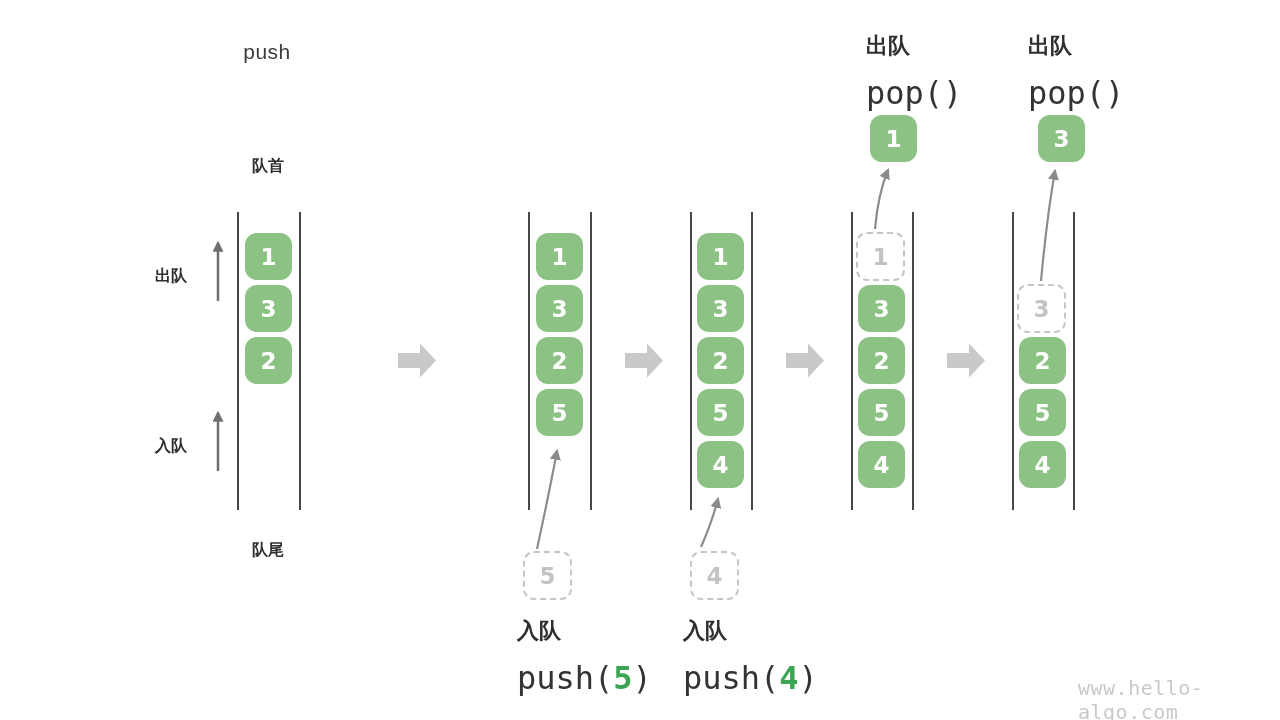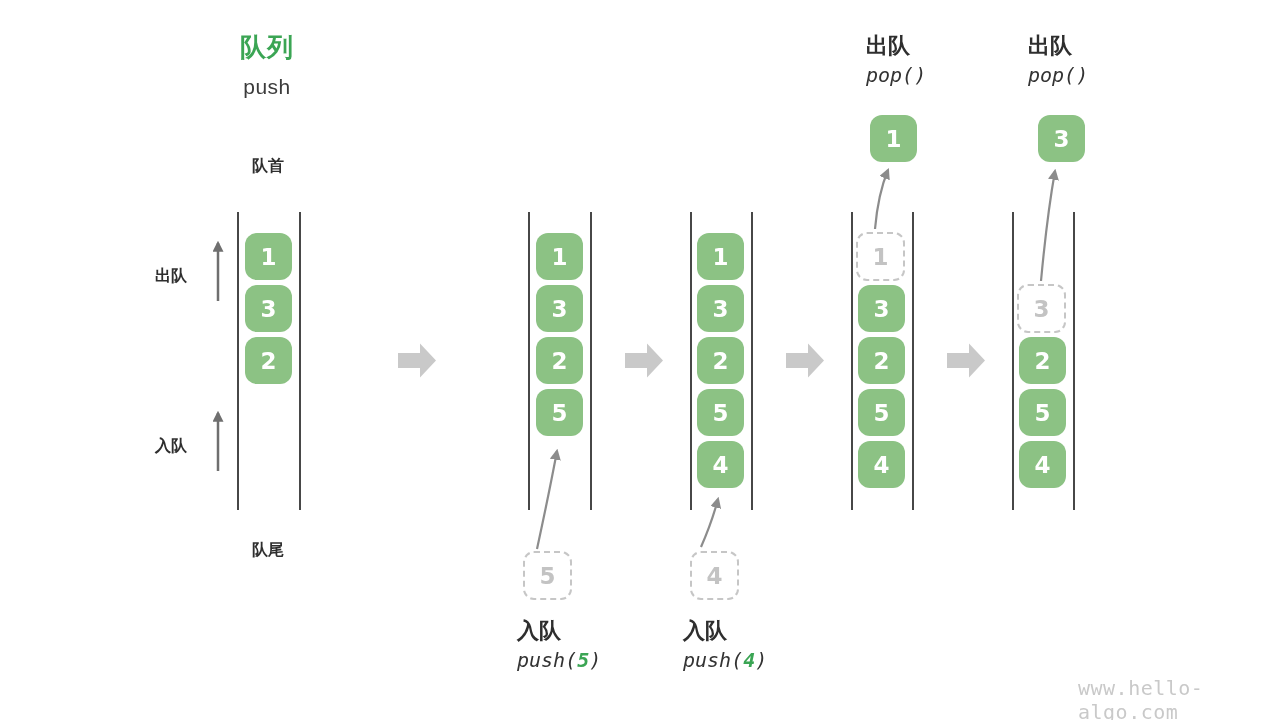--- a/index.html
+++ b/index.html
@@ -55,25 +55,24 @@
     border: 2px dashed #c6c6c6;
     color: #c3c3c3;
     width: 45px;
     height: 45px;
     border-radius: 11px;
     font-weight: 600;
   }
   .op-block { position: absolute; white-space: nowrap; }
   .op-label { font-size: 22px; font-weight: 600; color: #2e2e2e; }
   .op-code {
-    margin-top: 2px;
+    margin-top: 13px;
     font-family: "DejaVu Sans Mono", "Liberation Mono", monospace;
-    font-size: 20px;
+    font-size: 32px;
     color: #333333;
-    font-style: italic;
   }
   .op-code .arg { color: var(--accent_green); font-weight: 700; }
   .watermark {
     position: absolute;
     left: 1078px;
     top: 676px;
     font-family: "DejaVu Sans Mono", "Liberation Mono", monospace;
     font-size: 20px;
     color: #c9c9c9;
     letter-spacing: 0.5px;
@@ -103,21 +102,20 @@
     <path d="M218,471 L218,413" stroke="#6f6f6f" stroke-width="2.5" fill="none" marker-end="url(#ah-dark)"></path>
 
     <path d="M537,549 C545,512 551,483 557,451" stroke="#8c8c8c" stroke-width="2.2" fill="none" marker-end="url(#ah-mid)"></path>
     <path d="M701,547 Q712,522 718,499" stroke="#8c8c8c" stroke-width="2.2" fill="none" marker-end="url(#ah-mid)"></path>
 
     <path d="M875,229 Q878,194 888,170" stroke="#8c8c8c" stroke-width="2.2" fill="none" marker-end="url(#ah-mid)"></path>
     <path d="M1041,281 Q1047,216 1055,171" stroke="#8c8c8c" stroke-width="2.2" fill="none" marker-end="url(#ah-mid)"></path>
   </svg>
 
   <div class="title-block">
-    <div class="title-zh">队列</div>
     <div class="title-en">push</div>
   </div>
 
   <div class="cjk-label" style="left:218px; top:156px; width:100px; text-align:center;">队首</div>
   <div class="cjk-label" style="left:218px; top:540px; width:100px; text-align:center;font-family:Liberation Serif, serif;">队尾</div>
   <div class="cjk-label" style="left:155px; top:266px;">出队</div>
   <div class="cjk-label" style="left:155px; top:436px;">入队</div>
 
   <div class="vline" style="left:237px;"></div>
   <div class="vline" style="left:299px;"></div>

